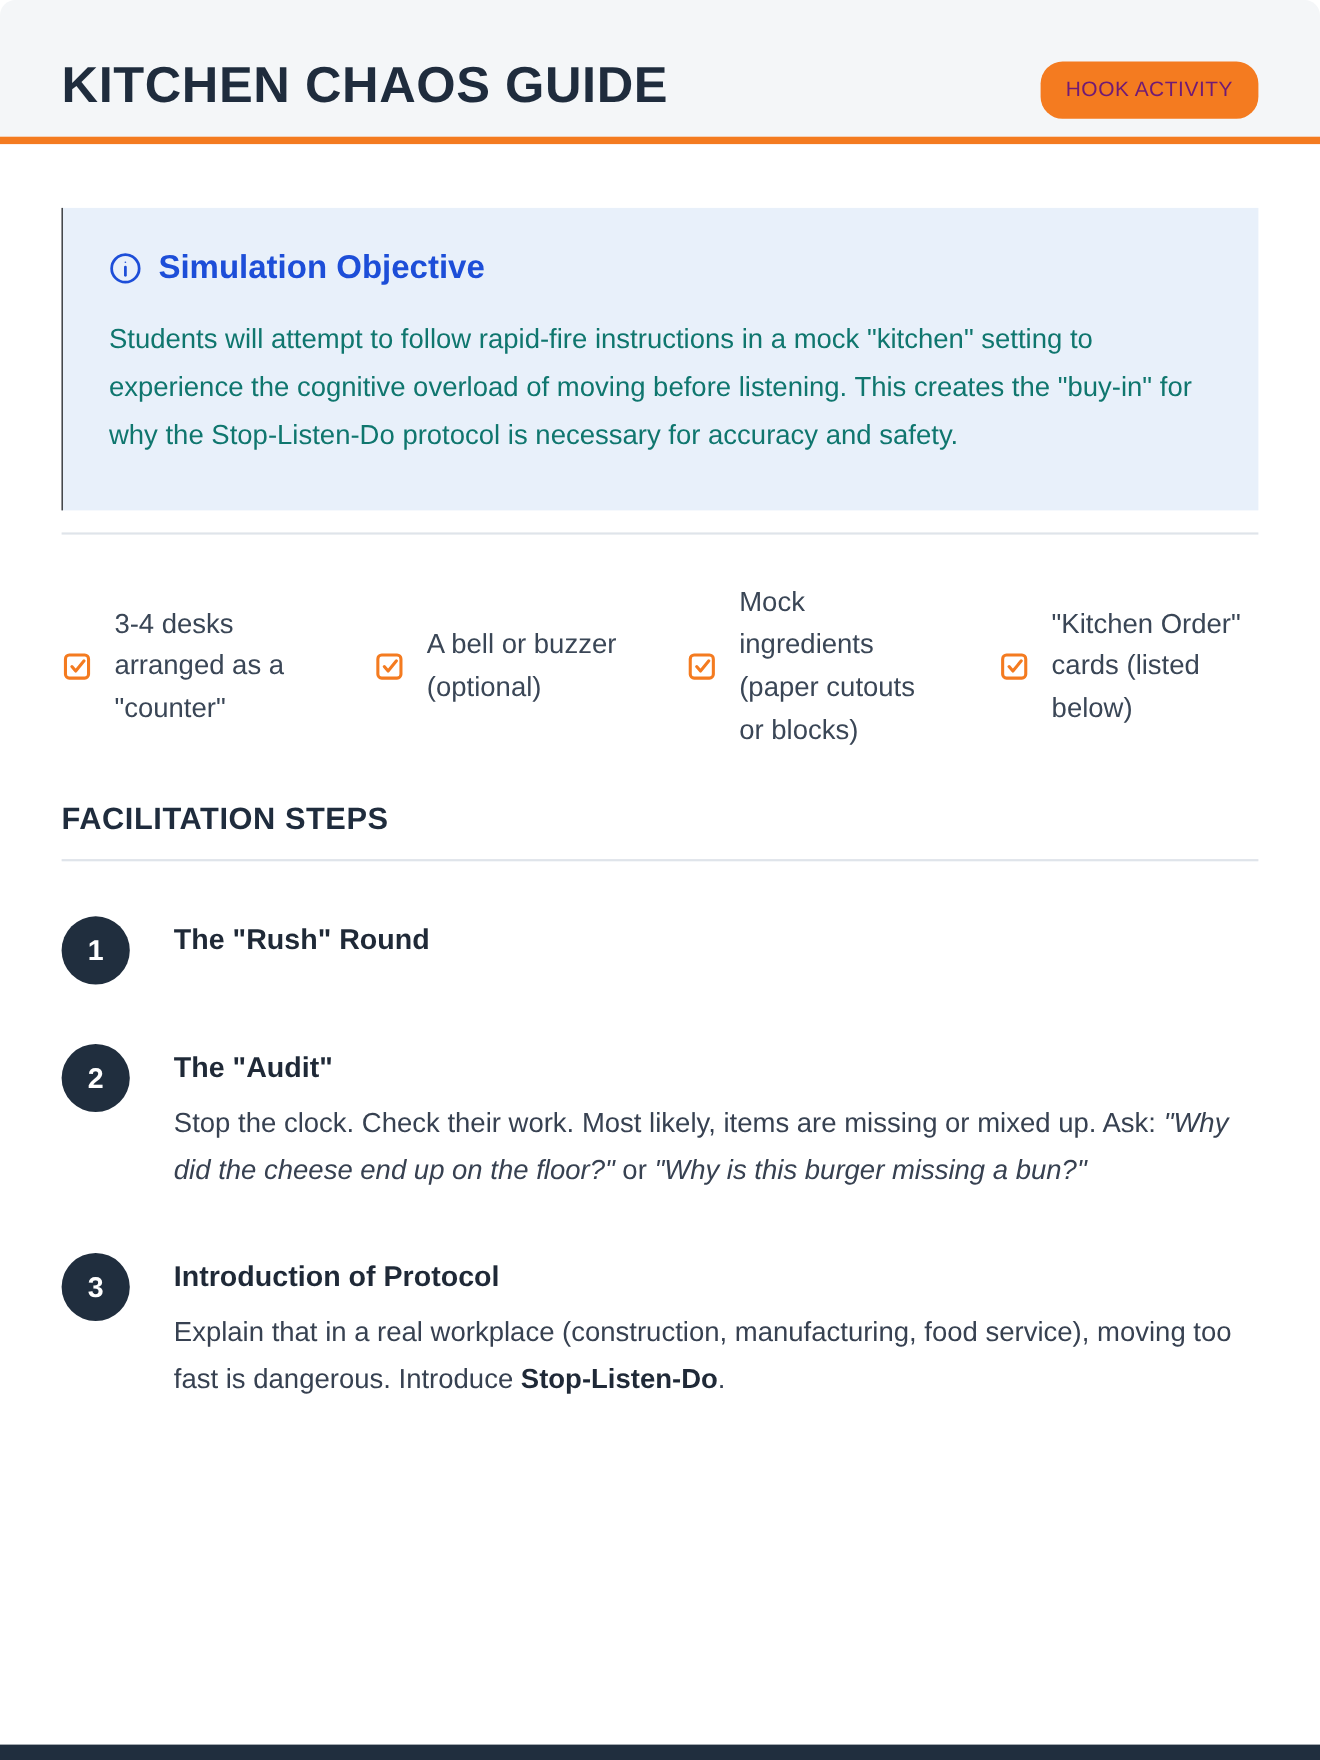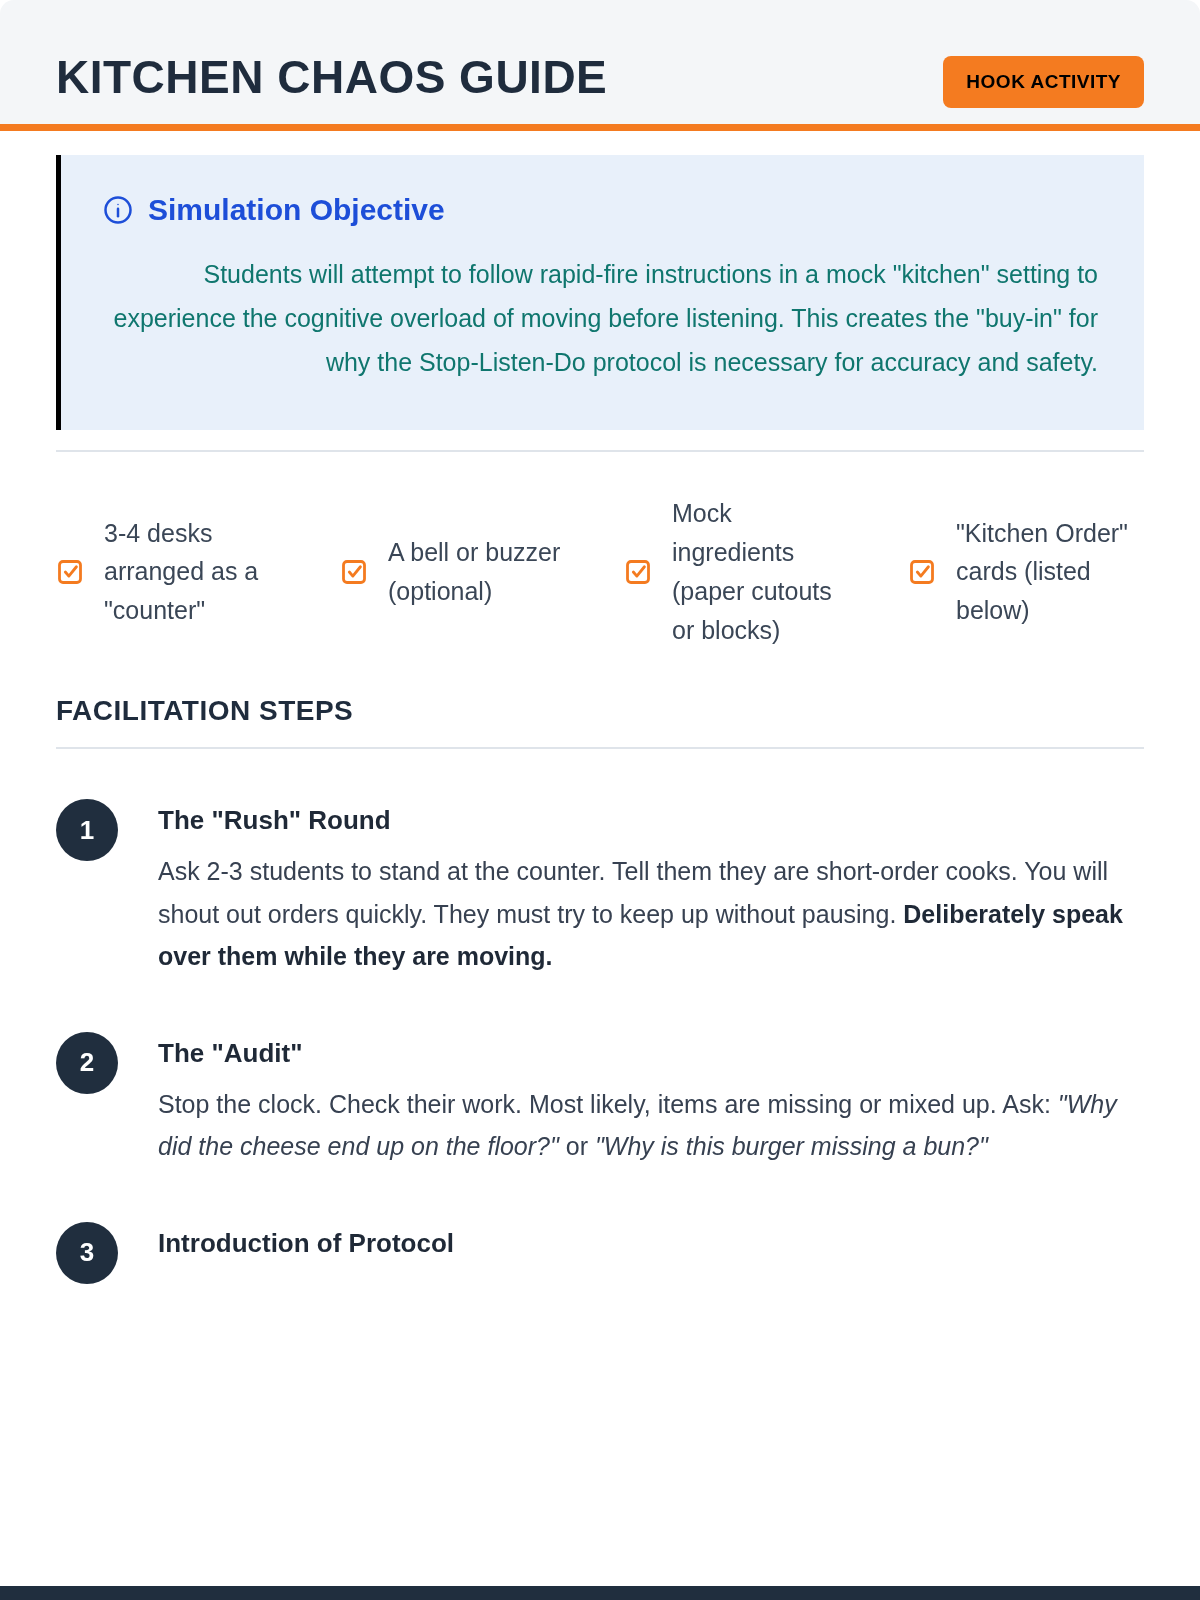--- a/index.html
+++ b/index.html
@@ -30,39 +30,38 @@
   .page-subtitle {
     margin-top: 16px;
     font-size: 25px;
     color: #4a5565;
   }
   .badge {
     position: absolute;
     top: 56px;
     right: 56px;
     background: #f47b20;
-    color: #000000;
-    font-weight: 700;
+    color: #701a75;
+    font-weight: 400;
     font-size: 19px;
     letter-spacing: 0.5px;
     padding: 15px 23px;
-    border-radius: 8px;
+    border-radius: 20px;
   }
   .accent-bar { height: 7px; background: #f47b20; }
 
   
   .main { padding: 0 56px; background: #ffffff; }
 
   
   .callout {
-    margin-top: 24px;
+    margin-top: 58px;
     background: #e8f0fa;
-    border-left: 5px solid #000000;
+    border-left: 1px solid #000000;
     padding: 38px 46px 46px 42px;
-    text-align: right;
   }
   .callout-title-row {
     display: flex;
     align-items: center;
     gap: 15px;
     color: #1d4ed8;
   }
   .callout-title {
     font-size: 30px;
     font-weight: 800;
@@ -233,36 +232,36 @@
     <section class="section-facilitation">
       <h2 class="section-heading">FACILITATION STEPS</h2>
       <hr class="section-divider">
 
       <div class="steps">
 
         <div class="step">
           <div class="step-number">1</div>
           <div class="step-content">
             <div class="step-title">The "Rush" Round</div>
-            <p class="step-body"><span>Ask 2-3 students to stand at the counter. Tell them they are short-order cooks. You will shout out orders quickly. They must try to keep up without pausing. </span><span class="b">Deliberately speak over them while they are moving.</span></p>
           </div>
         </div>
 
         <div class="step">
           <div class="step-number">2</div>
           <div class="step-content">
             <div class="step-title">The "Audit"</div>
             <p class="step-body"><span>Stop the clock. Check their work. Most likely, items are missing or mixed up. Ask: </span><span class="i">"Why did the cheese end up on the floor?"</span><span> or </span><span class="i">"Why is this burger missing a bun?"</span></p>
           </div>
         </div>
 
         <div class="step">
           <div class="step-number">3</div>
           <div class="step-content">
             <div class="step-title">Introduction of Protocol</div>
+            <p class="step-body"><span>Explain that in a real workplace (construction, manufacturing, food service), moving too fast is dangerous. Introduce </span><span class="b">Stop-Listen-Do</span><span>.</span></p>
           </div>
         </div>
 
       </div>
     </section>
 
   </main>
 
   <div class="footer-bar"></div>
 </div>

